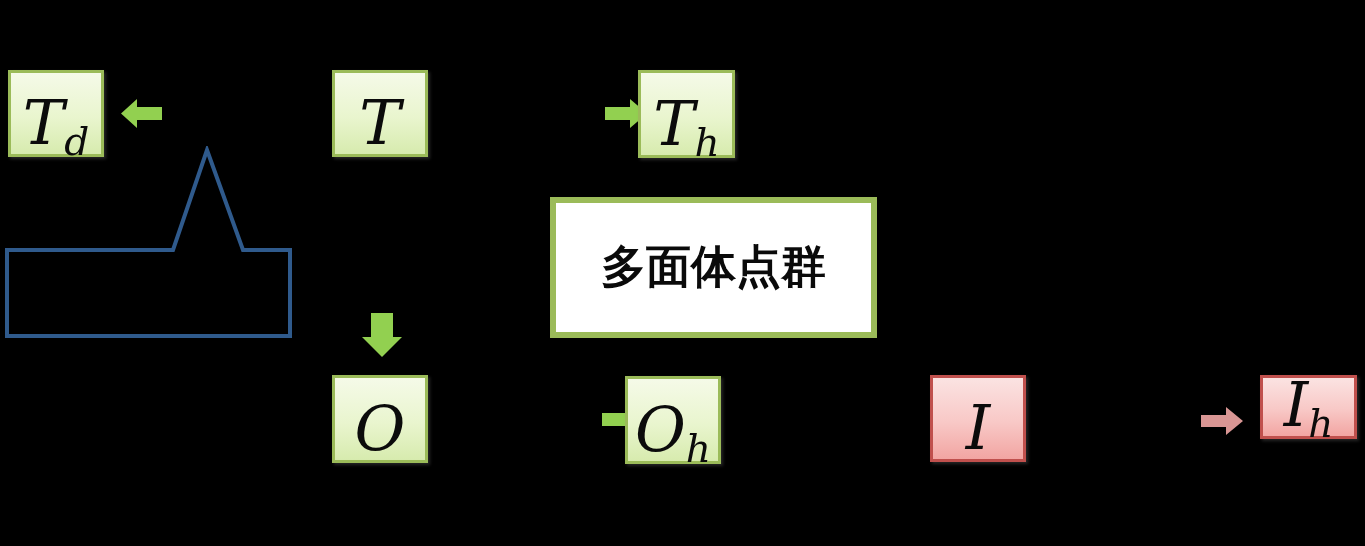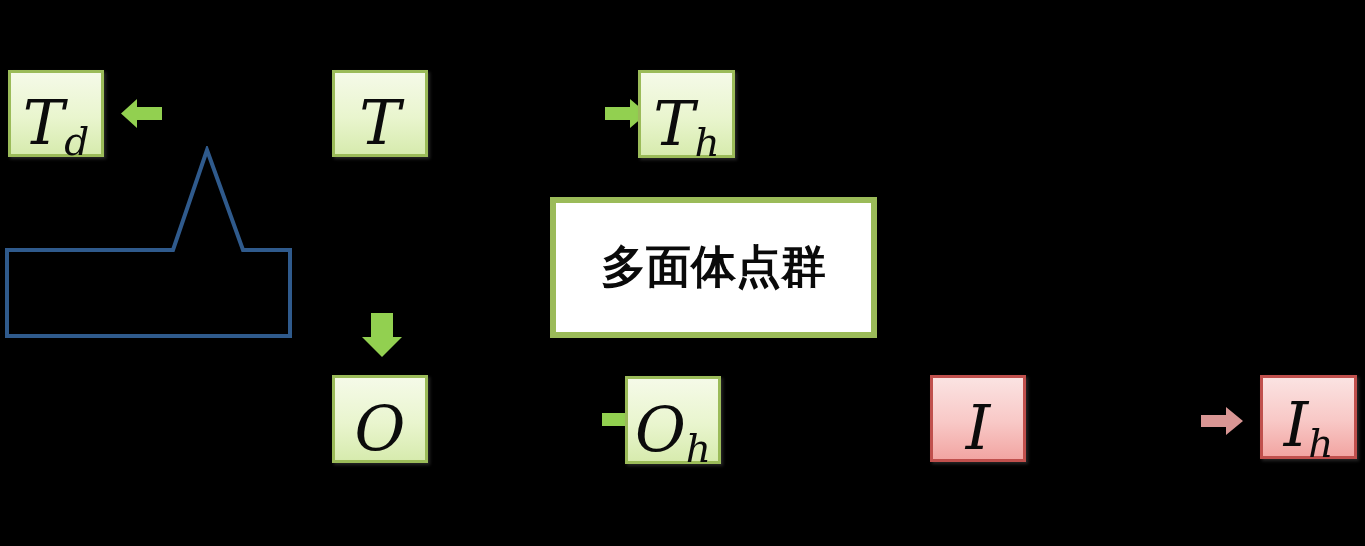--- a/index.html
+++ b/index.html
@@ -113,17 +113,17 @@
   </div>
 
   <div class="node pink" style="left:930px; top:375px; width:96px; height:87px;">
     <span class="label"><span>I</span><sub></sub></span>
   </div>
 
   <svg class="arrow" style="left:1201px; top:407px;" width="42" height="28" viewBox="0 0 42 28">
     <polygon points="0,8 25,8 25,0 42,14 25,28 25,20 0,20" fill="#D99694"></polygon>
   </svg>
 
-  <div class="node pink" style="left:1260px; top:375px; width:97px; height:84px;">
+  <div class="node pink" style="left:1260px; top:375px; width:97px; height:64px;">
     <span class="label"><span>I</span><sub>h</sub></span>
   </div>
 
 </div>
 
 </body></html>

